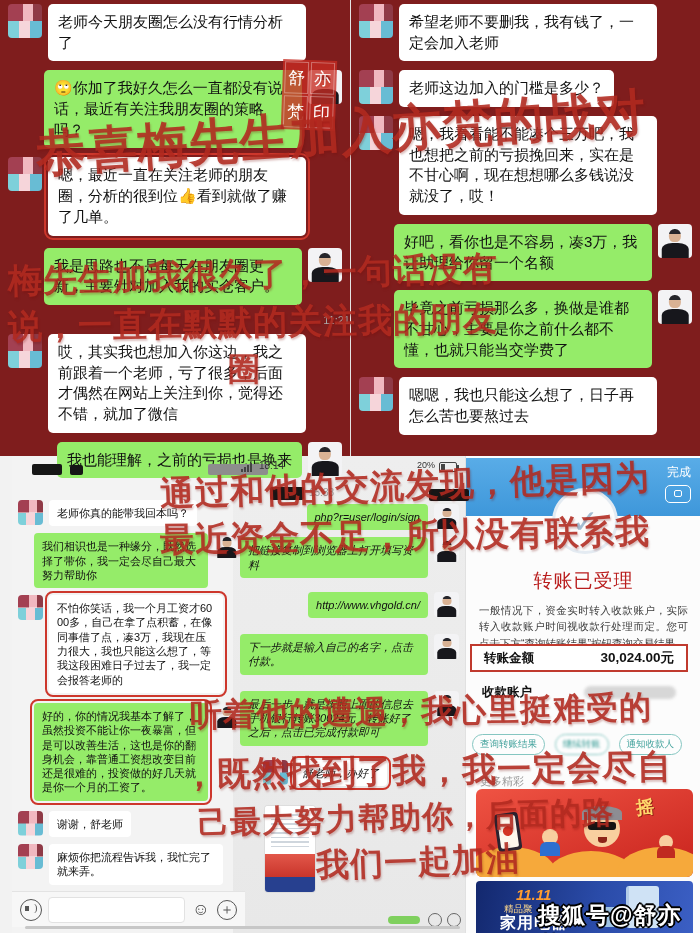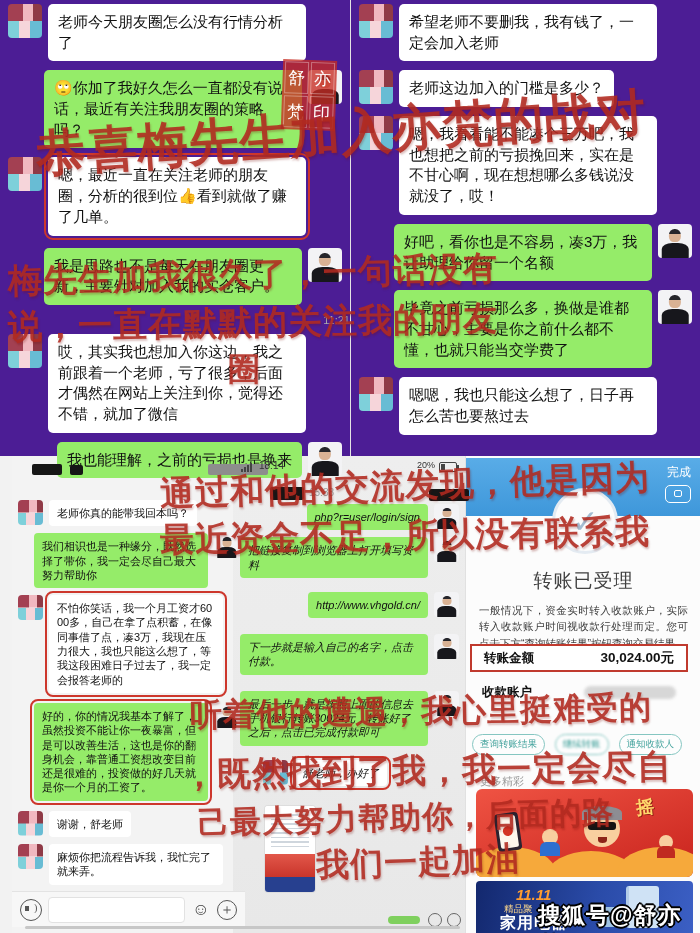--- a/index.html
+++ b/index.html
@@ -1,19 +1,19 @@
 <!DOCTYPE html>
 <html><head>
 <meta charset="utf-8">
 <style>
   html,body{margin:0;padding:0;background:#dcdcdc;}
   #stage{position:relative;width:700px;height:933px;background:#f2f2f2;overflow:hidden;
          font-family:"Liberation Sans","DejaVu Sans",sans-serif;color:#111;}
   
-  .chatcol{position:absolute;top:0;width:350px;height:456px;background:#4c1d95;box-sizing:border-box;padding-top:4px;}
+  .chatcol{position:absolute;top:0;width:350px;height:456px;background:#7f1d1d;box-sizing:border-box;padding-top:4px;}
   .chat-a{left:0;}
   .chat-b{left:350px;border-left:1px solid #e4e4e4;}
   .msg{display:flex;align-items:flex-start;gap:6px;margin:0 8px 9px;position:relative;z-index:2;}
   .msg.right{flex-direction:row-reverse;}
   .bubble{background:#fff;border-radius:5px;padding:8px 10px;font-size:15px;line-height:1.38;max-width:238px;word-break:break-all;}
   .bubble.green{background:#95ec69;}
   .boxed{outline:2.5px solid #cd372c;outline-offset:2px;}
   .av{width:34px;height:34px;border-radius:4px;flex:none;position:relative;overflow:hidden;}
   .mosaic{background-image:linear-gradient(90deg,#a34052 0 45%,#f0b8c0 0 75%,#8f3a46 0),
                            linear-gradient(90deg,#7ed0da 0 33%,#f6d5da 0 66%,#68bcd4 0);
@@ -71,21 +71,21 @@
   .d-mini{position:absolute;bottom:6px;right:4px;display:flex;gap:5px;align-items:center;z-index:3;}
   .d-mini .dot{width:12px;height:12px;border:1.4px solid #666;border-radius:50%;}
   .d-mini .pillg{width:32px;height:8px;background:#7fd05e;border-radius:4px;margin-right:3px;}
   
   .r-header{position:absolute;left:0;top:2px;width:235px;height:58px;background:linear-gradient(180deg,#59ace7,#3e97da);}
   .r-done{position:absolute;right:10px;top:6px;color:#fff;font-size:12px;}
   .r-print{position:absolute;right:10px;top:27px;width:24px;height:16px;border:1.6px solid #fff;border-radius:5px;}
   .r-print::after{content:"";position:absolute;left:8px;top:4px;width:6px;height:5px;border:1.4px solid #fff;border-radius:2px;}
   .r-check{position:absolute;left:86px;top:32px;width:60px;height:60px;border-radius:50%;background:#fcfcfc;border:3px solid #e4ebf2;
            display:flex;align-items:center;justify-content:center;color:#a4bdd2;font-size:33px;font-weight:bold;z-index:2;}
-  .r-title{position:absolute;left:0;top:112px;width:100%;text-align:center;color:#404040;font-size:19px;letter-spacing:1px;}
+  .r-title{position:absolute;left:0;top:112px;width:100%;text-align:center;color:#b91c1c;font-size:19px;letter-spacing:1px;}
   .r-desc{position:absolute;left:13px;top:146px;width:209px;font-size:10.5px;color:#3c3c3c;line-height:1.55;text-align:justify;}
   .r-amount{position:absolute;left:4px;top:188px;width:218px;height:28px;border:2.5px solid #c03a2e;background:#fff;
             display:flex;align-items:center;justify-content:space-between;padding:0 12px;box-sizing:border-box;}
   .r-amount .lab{font-weight:bold;font-size:12.5px;}
   .r-amount .val{font-weight:bold;font-size:13.5px;}
   .r-account{position:absolute;left:4px;top:228px;width:218px;display:flex;align-items:center;justify-content:space-between;padding:0 12px;box-sizing:border-box;}
   .r-account .lab{font-weight:bold;font-size:12.5px;}
   .blurval{width:92px;height:13px;background:#d7d7d7;border-radius:7px;filter:blur(1.5px);}
   .r-buttons{position:absolute;left:6px;top:278px;width:210px;display:flex;justify-content:space-between;}
   .pill{border:1px solid #85c6c1;color:#3ea09a;font-size:9.5px;padding:3px 7px;border-radius:11px;background:#fdfdfd;white-space:nowrap;}

